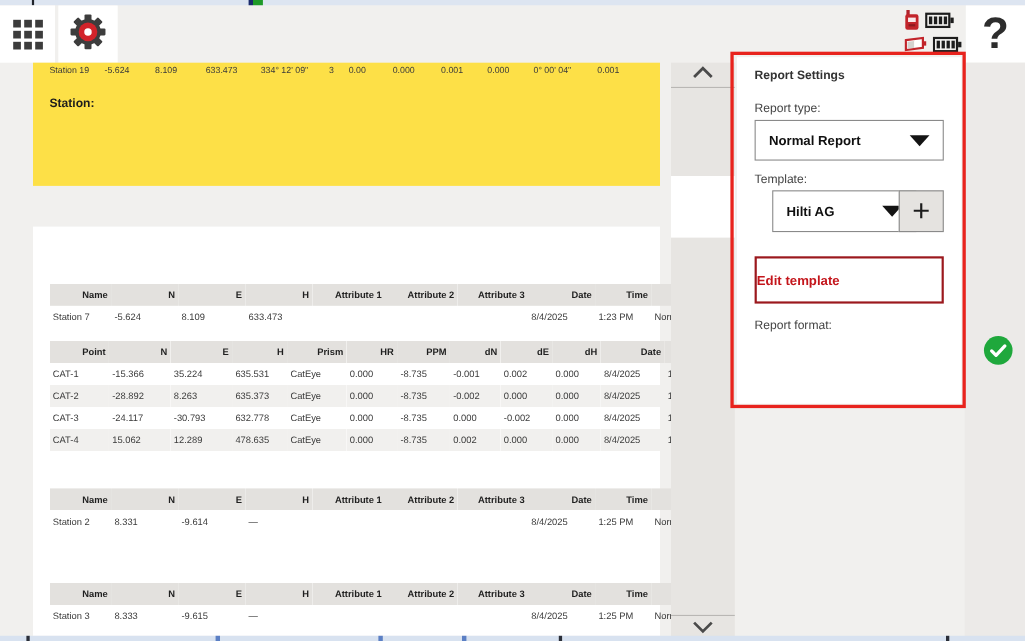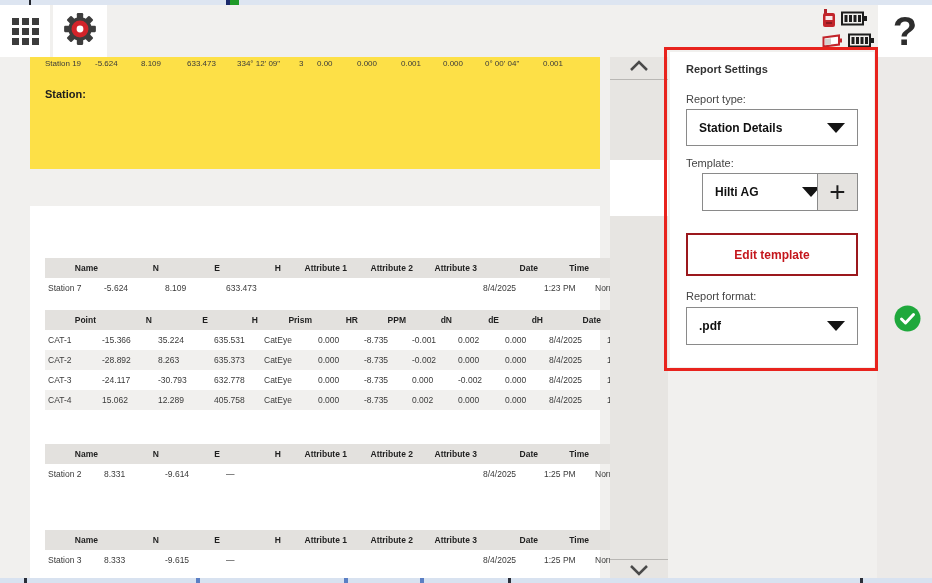--- a/index.html
+++ b/index.html
@@ -67,21 +67,21 @@
   .lbl-type{left:16px;top:41px}
   .lbl-template{left:16px;top:105px}
   .lbl-format{left:16px;top:238px}
   .dd{background:#fff;border:1px solid #8a8a8a;box-sizing:border-box;display:flex;align-items:center;justify-content:space-between;padding:0 12px;cursor:pointer}
   .dd-type{left:16px;top:57px;width:172px;height:37px}
   .dd-template{left:32px;top:121px;width:131px;height:38px}
   .dd-format{left:16px;top:255px;width:172px;height:38px}
   .dd-value{font-weight:bold;font-size:12px;color:#101010}
   .caret{width:0;height:0;border-left:9px solid transparent;border-right:9px solid transparent;border-top:10px solid #141414}
   .plus-btn{left:147px;top:121px;width:41px;height:38px;background:#e5e3e0;border:1px solid #8a8a8a;box-sizing:border-box;display:flex;align-items:center;justify-content:center;font-size:28px;font-weight:400;color:#1c1c1c;cursor:pointer}
-  .edit-btn{left:16px;top:181px;width:172px;height:43px;background:#fff;border:2px solid #9b181d;box-sizing:border-box;display:flex;align-items:center;justify-content:center;font-size:12px;font-weight:bold;color:#c4161c;cursor:pointer}
+  .edit-btn{left:16px;top:181px;width:172px;height:43px;background:#fff;border:2px solid #9b181d;box-sizing:border-box;display:flex;align-items:center;justify-content:flex-start;font-size:12px;font-weight:bold;color:#c4161c;cursor:pointer}
 
   
   .highlight-box{left:664px;top:47px;width:214px;height:324px;border:3px solid #e8231d;box-sizing:border-box;pointer-events:none}
 </style>
 </head>
 <body>
 
 <div class="abs top-strip">
   <div class="abs strip-mark" style="left:29px;width:2px;background:#20242c"></div>
   <div class="abs strip-mark" style="left:226px;width:4px;background:#1b2a6b"></div>
@@ -271,21 +271,21 @@
           <td>0.000</td>
           <td>-0.002</td>
           <td>0.000</td>
           <td>8/4/2025</td>
           <td>1:23 PM</td>
         </tr>
         <tr>
           <td>CAT-4</td>
           <td>15.062</td>
           <td>12.289</td>
-          <td>405.758</td>
+          <td>478.635</td>
           <td>CatEye</td>
           <td>0.000</td>
           <td>-8.735</td>
           <td>0.002</td>
           <td>0.000</td>
           <td>0.000</td>
           <td>8/4/2025</td>
           <td>1:23 PM</td>
         </tr>
       </tbody>
@@ -377,42 +377,38 @@
       <path d="M7.5 14 L11.5 18 L19.5 9.5" fill="none" stroke="#ffffff" stroke-width="3" stroke-linecap="round" stroke-linejoin="round"></path>
     </svg>
   </span>
 </div>
 
 <div class="abs settings-panel">
   <div class="abs panel-title">Report Settings</div>
 
   <div class="abs field-label lbl-type">Report type:</div>
   <div class="abs dd dd-type">
-    <span class="dd-value">Station Details</span>
+    <span class="dd-value">Normal Report</span>
     <span class="caret"></span>
   </div>
 
   <div class="abs field-label lbl-template">Template:</div>
   <div class="abs dd dd-template">
     <span class="dd-value">Hilti AG</span>
     <span class="caret"></span>
   </div>
   <div class="abs plus-btn">
     <span>+</span>
   </div>
 
   <div class="abs edit-btn">
     <span>Edit template</span>
   </div>
 
   <div class="abs field-label lbl-format">Report format:</div>
-  <div class="abs dd dd-format">
-    <span class="dd-value">.pdf</span>
-    <span class="caret"></span>
-  </div>
 </div>
 
 <div class="abs highlight-box"></div>
 
 <div class="abs bottom-strip">
   <div class="abs strip-mark" style="left:24px;width:3px;background:#2a2e38"></div>
   <div class="abs strip-mark" style="left:196px;width:4px;background:#5b7fc4"></div>
   <div class="abs strip-mark" style="left:344px;width:4px;background:#5b7fc4"></div>
   <div class="abs strip-mark" style="left:420px;width:4px;background:#5b7fc4"></div>
   <div class="abs strip-mark" style="left:508px;width:3px;background:#2a2e38"></div>

